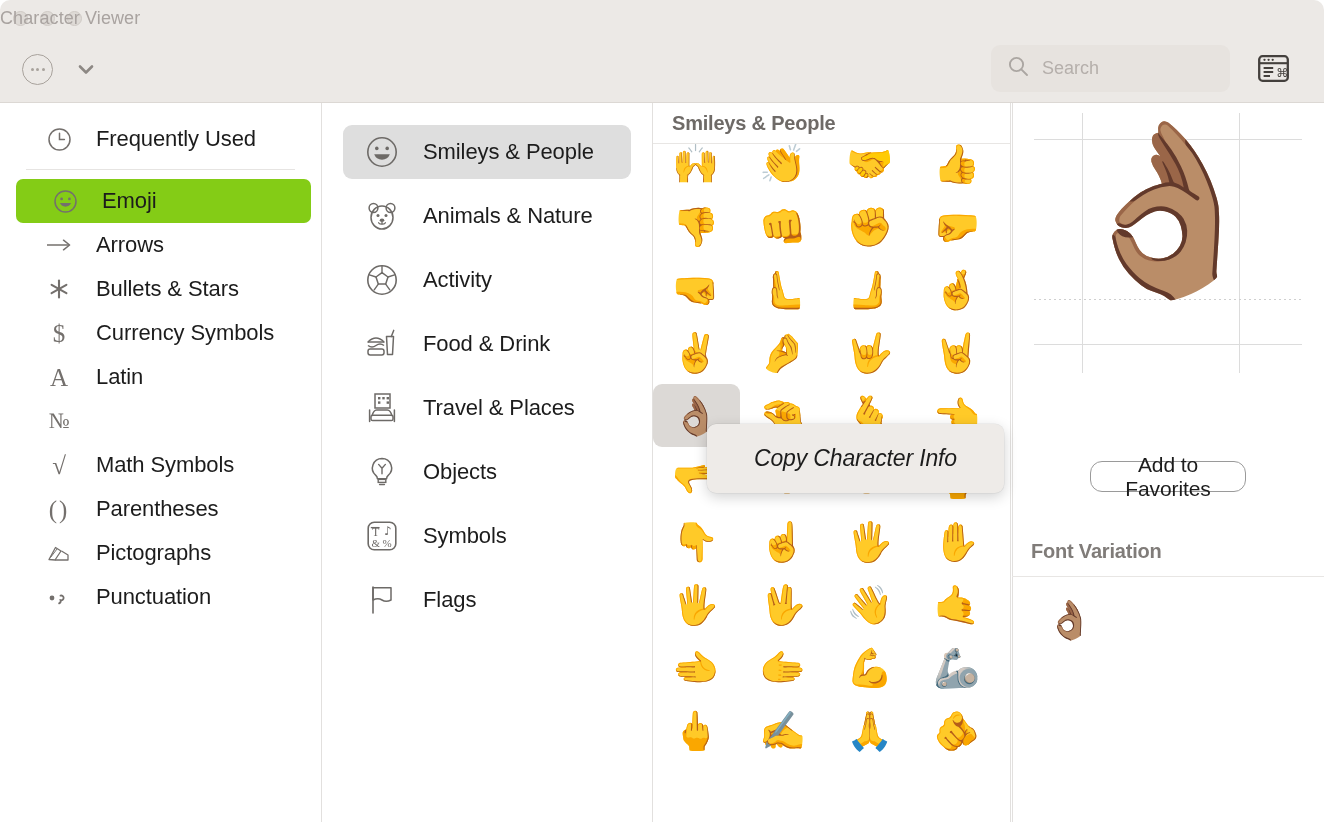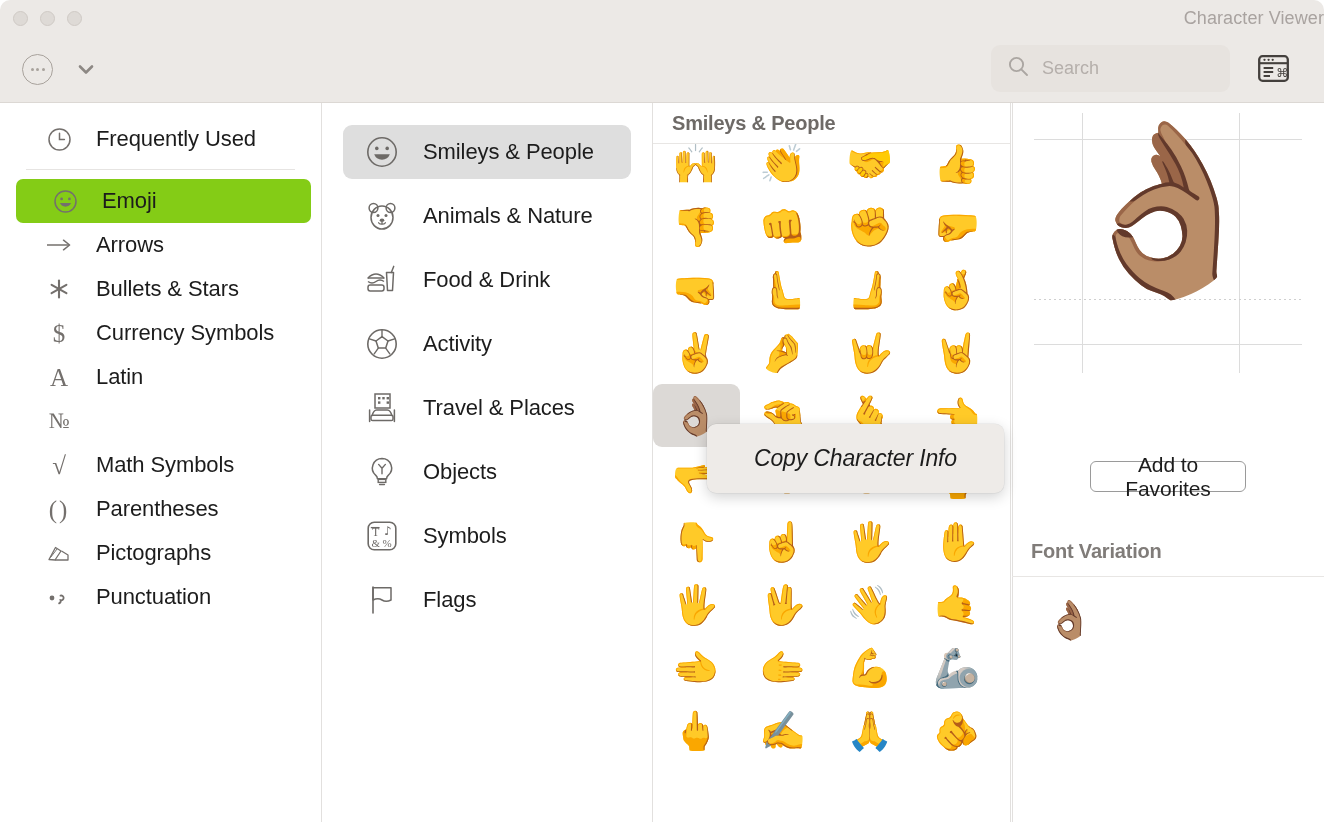--- a/index.html
+++ b/index.html
@@ -52,21 +52,21 @@
     width: 15px; height: 15px;
     border-radius: 50%;
     background: #dedad6;
     border: 0.5px solid #cfcac5;
     box-sizing: border-box;
   }
   #window-title {
     position: absolute;
     left: 0; right: 0;
     top: 8px;
-    text-align: right;
+    text-align: left;
     font-size: 18px;
     color: #a9a3a0;
     letter-spacing: 0.1px;
     user-select: none;
   }
 
   #action-button {
     position: absolute;
     left: 22px;
     top: 54px;
@@ -332,21 +332,21 @@
     letter-spacing: -0.1px;
   }
   #favorites-button {
     position: absolute;
     left: 50%;
     transform: translateX(-50%);
     top: 358px;
     height: 31px;
     padding: 0 17px;
     border: 1px solid #9a9a9a;
-    border-radius: 6px;
+    border-radius: 12px;
     background: #ffffff;
     font-size: 21px;
     color: #1c1c1c;
     display: flex;
     align-items: center;
     box-sizing: border-box;
     letter-spacing: -0.1px;
     font-family: "Liberation Sans", sans-serif;
   }
   #font-variation-title {
@@ -570,46 +570,46 @@
           <ellipse cx="17" cy="21.3" rx="2.3" ry="1.7" fill="#6d6a67"></ellipse>
           <path d="M17 23 v2.1 M17 25.1 q-2.6 0.4 -3.4 -1.3 M17 25.1 q2.6 0.4 3.4 -1.3" fill="none" stroke="#6d6a67" stroke-width="1.3" stroke-linecap="round"></path>
         </svg>
       </span>
       <span class="label">Animals &amp; Nature</span>
     </div>
 
     <div class="cat-row">
       <span class="glyph">
         <svg width="34" height="34" viewBox="0 0 34 34" aria-hidden="true">
-          <path d="M3 15 q8 -8 16 0" fill="none" stroke="#6d6a67" stroke-width="1.5" stroke-linecap="round"></path>
-          <line x1="3" y1="15" x2="19" y2="15" stroke="#6d6a67" stroke-width="1.5"></line>
-          <path d="M3 18.5 q4 3 8 0 q4 -3 8 0" fill="none" stroke="#6d6a67" stroke-width="1.5"></path>
-          <rect x="3" y="22" width="16" height="6" rx="2.2" fill="none" stroke="#6d6a67" stroke-width="1.5"></rect>
-          <path d="M21.5 9.5 h7 l-1 18 h-5 z" fill="none" stroke="#6d6a67" stroke-width="1.5" stroke-linejoin="round"></path>
-          <line x1="26.3" y1="9.5" x2="28.7" y2="3.4" stroke="#6d6a67" stroke-width="1.5" stroke-linecap="round"></line>
-        </svg>
-      </span>
-      <span class="label">Food &amp; Drink</span>
-    </div>
-
-    <div class="cat-row">
-      <span class="glyph">
-        <svg width="34" height="34" viewBox="0 0 34 34" aria-hidden="true">
           <circle cx="17" cy="17" r="14.2" fill="none" stroke="#6d6a67" stroke-width="1.6"></circle>
           <path d="M17 9.6 L23 14 L20.7 21.1 L13.3 21.1 L11 14 Z" fill="none" stroke="#6d6a67" stroke-width="1.5" stroke-linejoin="round"></path>
           <g stroke="#6d6a67" stroke-width="1.4" stroke-linecap="round">
             <line x1="17" y1="9.6" x2="17" y2="3"></line>
             <line x1="23" y1="14" x2="29.6" y2="11.8"></line>
             <line x1="20.7" y1="21.1" x2="24.8" y2="26.8"></line>
             <line x1="13.3" y1="21.1" x2="9.2" y2="26.8"></line>
             <line x1="11" y1="14" x2="4.4" y2="11.8"></line>
           </g>
         </svg>
       </span>
       <span class="label">Activity</span>
+    </div>
+
+    <div class="cat-row">
+      <span class="glyph">
+        <svg width="34" height="34" viewBox="0 0 34 34" aria-hidden="true">
+          <path d="M3 15 q8 -8 16 0" fill="none" stroke="#6d6a67" stroke-width="1.5" stroke-linecap="round"></path>
+          <line x1="3" y1="15" x2="19" y2="15" stroke="#6d6a67" stroke-width="1.5"></line>
+          <path d="M3 18.5 q4 3 8 0 q4 -3 8 0" fill="none" stroke="#6d6a67" stroke-width="1.5"></path>
+          <rect x="3" y="22" width="16" height="6" rx="2.2" fill="none" stroke="#6d6a67" stroke-width="1.5"></rect>
+          <path d="M21.5 9.5 h7 l-1 18 h-5 z" fill="none" stroke="#6d6a67" stroke-width="1.5" stroke-linejoin="round"></path>
+          <line x1="26.3" y1="9.5" x2="28.7" y2="3.4" stroke="#6d6a67" stroke-width="1.5" stroke-linecap="round"></line>
+        </svg>
+      </span>
+      <span class="label">Food &amp; Drink</span>
     </div>
 
     <div class="cat-row">
       <span class="glyph">
         <svg width="34" height="34" viewBox="0 0 34 34" aria-hidden="true">
           <rect x="10" y="3" width="15" height="14" fill="none" stroke="#6d6a67" stroke-width="1.5"></rect>
           <g fill="#6d6a67">
             <rect x="13" y="6" width="2.4" height="2.4"></rect>
             <rect x="17.3" y="6" width="2.4" height="2.4"></rect>
             <rect x="21.6" y="6" width="2.4" height="2.4"></rect>

